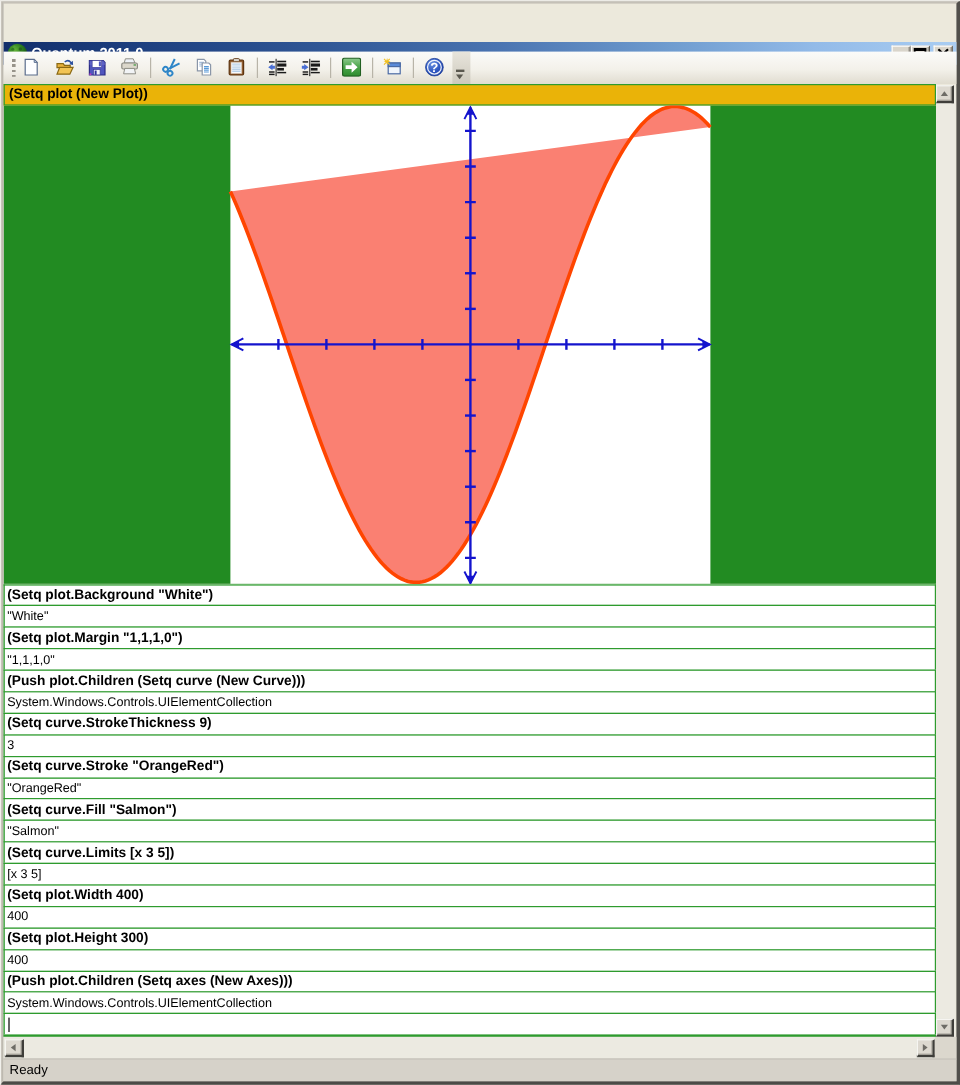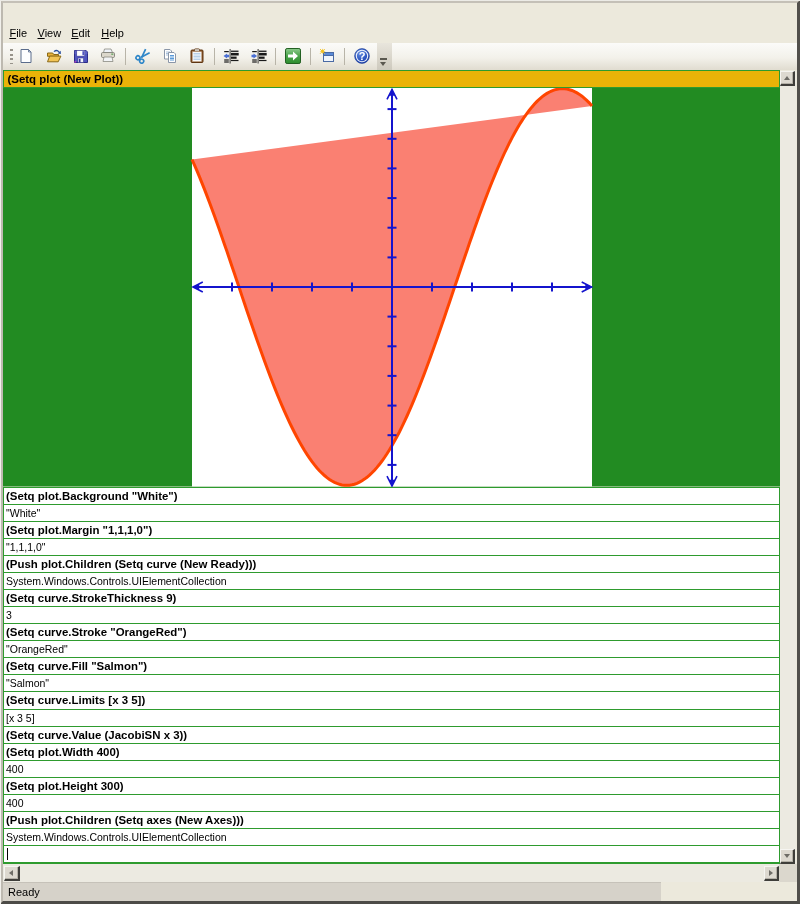--- a/index.html
+++ b/index.html
@@ -36,21 +36,21 @@
 .console{position:absolute;left:0;top:483.5px;width:777px;height:377.8px;display:flex;flex-direction:column;border-bottom:2.8px solid #2e9b2e;background:#2e9b2e}
 .row{flex:1;background:#fff;border:1px solid #2e9b2e;border-bottom:none;padding-left:2px;display:flex;align-items:center;font-size:10.5px}
 .row.b{font-weight:bold;font-size:11.45px}
 .cursor{display:inline-block;width:1.4px;height:12px;background:#000;margin-left:1px}
 .vscroll{position:absolute;left:777px;top:67.6px;width:16px;height:793.8px;background:#eceae1}
 .hscroll{position:absolute;left:0;top:861.4px;width:776px;height:18px;background:#eceae1}
 .sbtn{position:absolute;background:#ddd9d0;border-top:1.2px solid #f6f5f1;border-left:1.2px solid #f6f5f1;
  border-right:2px solid #3f3e3a;border-bottom:2px solid #3f3e3a;box-shadow:inset -1px -1px 0 #b3afa6;
  display:flex;align-items:center;justify-content:center}
 .corner{position:absolute;left:776px;top:861.4px;width:18px;height:18px;background:#dbd7cd}
-.statusbar{position:absolute;left:0;top:879px;width:658px;height:19px;background:#d6d2c9;border-top:1px solid #c6c2b9;font-size:11px}
+.statusbar{position:absolute;left:0;top:879px;width:794px;height:19px;background:#d6d2c9;border-top:1px solid #c6c2b9;font-size:11px}
 .statusbar span{position:absolute;left:5px;top:3px}
 .tri{width:0;height:0}
 </style></head>
 <body>
 <div id="win">
  <div class="titlebar">
       <div class="ticon"><svg width="17" height="17" viewBox="0 0 17 17">
           <defs>
             <radialGradient id="gg" cx="0.38" cy="0.32" r="0.8">
               <stop offset="0" stop-color="#63b437"></stop>
@@ -80,26 +80,20 @@
             <line x1="1.2" y1="1.4" x2="10.2" y2="1.4" stroke="#000" stroke-width="2"></line>
           </svg>
         </div>
         <div class="wb cl">
           <svg width="12" height="10" viewBox="0 0 12 10">
             <path d="M2 1 L10 9 M10 1 L2 9" stroke="#000" stroke-width="1.8"></path>
           </svg>
         </div>
       </div>
  </div>
- <div class="menubar">
-      <span style="left:6.4px"><u>F</u>ile</span>
-      <span style="left:34.5px"><u>V</u>iew</span>
-      <span style="left:68.2px"><u>E</u>dit</span>
-      <span style="left:98.2px"><u>H</u>elp</span>
-    </div>
  <div class="toolbar">
       <div class="grip"></div>
       <div class="ti">
         <svg width="16" height="16" viewBox="0 0 16 16">
           <path d="M3 1.5 h7.5 l2.5 2.5 v10.5 h-10 Z" fill="#fdfeff" stroke="#5a6c8c"></path>
           <path d="M10.5 1.5 v2.5 h2.5 Z" fill="#cfe0f4" stroke="#5a6c8c" stroke-width="0.8"></path>
         </svg>
       </div>
       <div class="ti">
         <svg width="16" height="16" viewBox="0 0 16 16">
@@ -291,21 +285,21 @@
 <div class="row r">
         <span>"White"</span>
       </div>
 <div class="row b">
         <span>(Setq plot.Margin "1,1,1,0")</span>
       </div>
 <div class="row r">
         <span>"1,1,1,0"</span>
       </div>
 <div class="row b">
-        <span>(Push plot.Children (Setq curve (New Ready)))</span>
+        <span>(Push plot.Children (Setq curve (New Curve)))</span>
       </div>
 <div class="row r">
         <span>System.Windows.Controls.UIElementCollection</span>
       </div>
 <div class="row b">
         <span>(Setq curve.StrokeThickness 9)</span>
       </div>
 <div class="row r">
         <span>3</span>
       </div>
@@ -319,23 +313,20 @@
         <span>(Setq curve.Fill "Salmon")</span>
       </div>
 <div class="row r">
         <span>"Salmon"</span>
       </div>
 <div class="row b">
         <span>(Setq curve.Limits [x 3 5])</span>
       </div>
 <div class="row r">
         <span>[x 3 5]</span>
-      </div>
-<div class="row b">
-        <span>(Setq curve.Value (JacobiSN x 3))</span>
       </div>
 <div class="row b">
         <span>(Setq plot.Width 400)</span>
       </div>
 <div class="row r">
         <span>400</span>
       </div>
 <div class="row b">
         <span>(Setq plot.Height 300)</span>
       </div>

